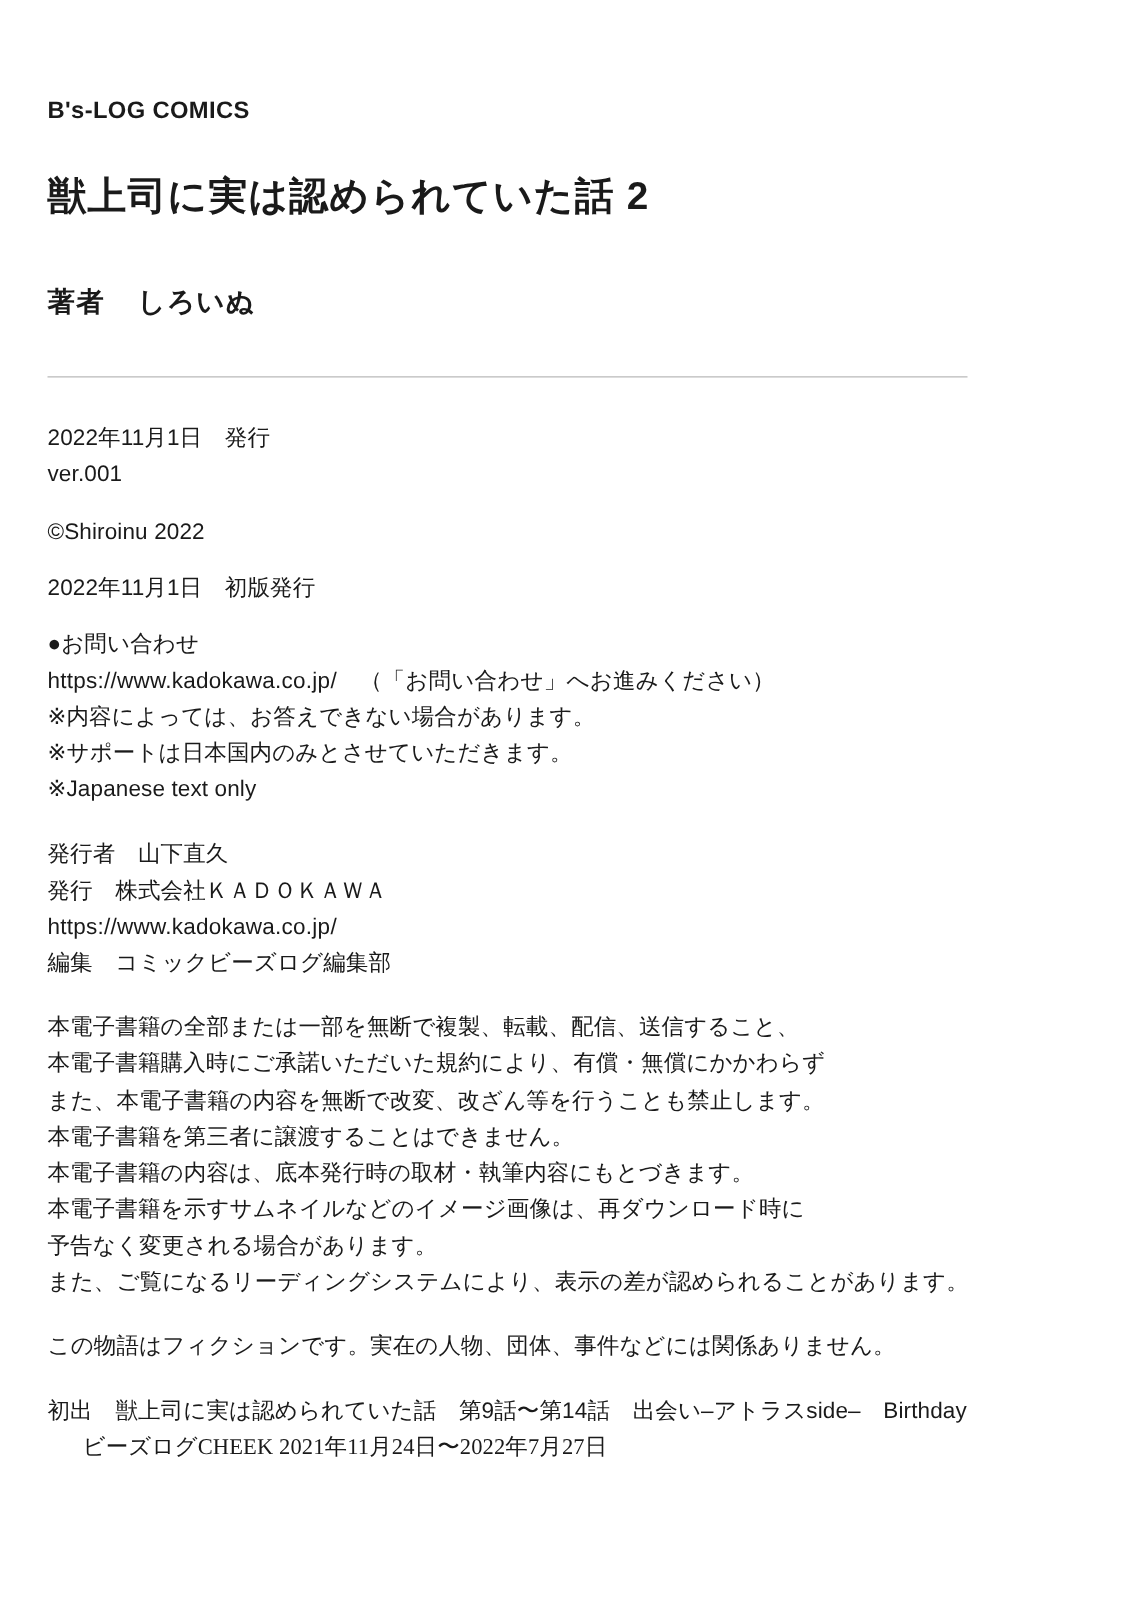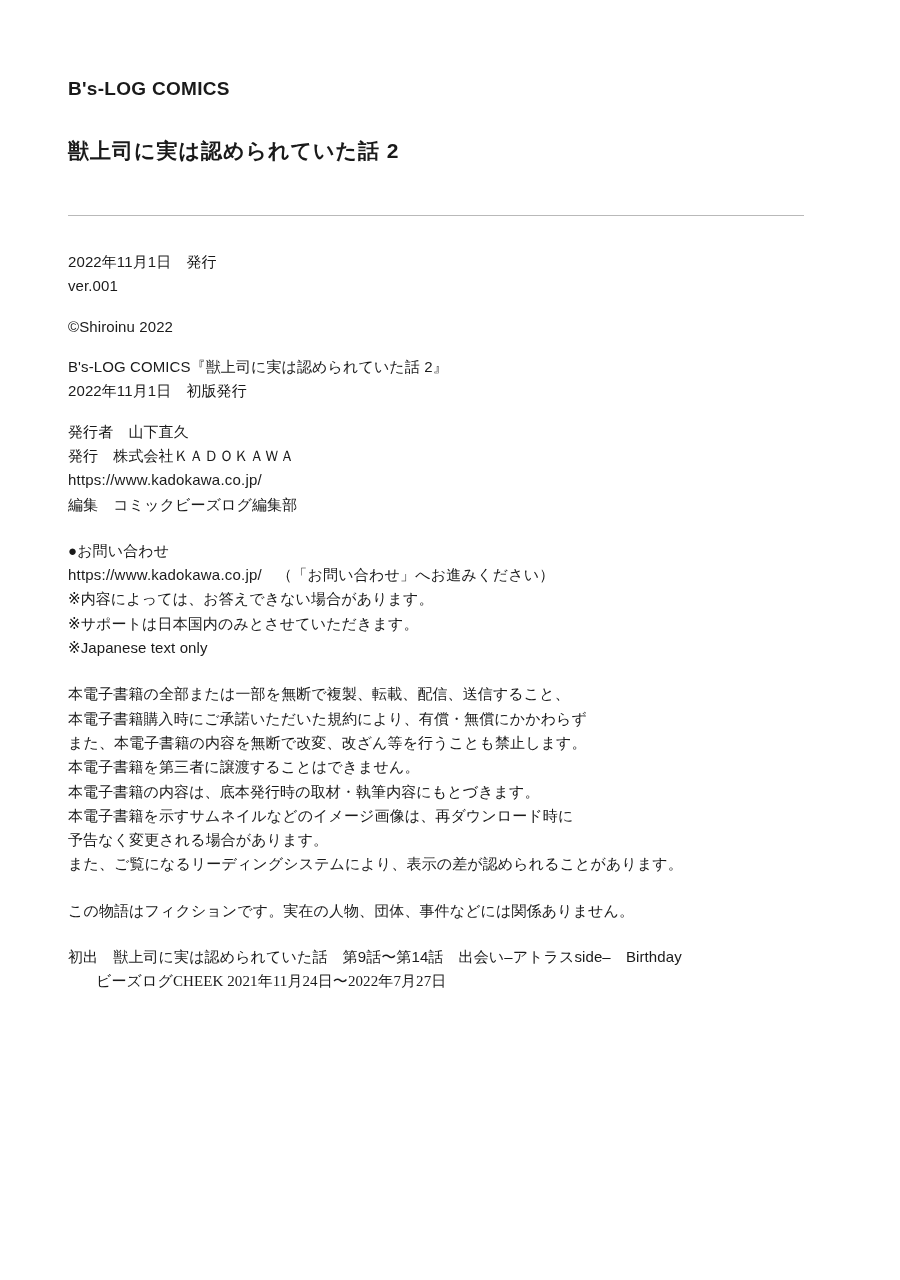--- a/index.html
+++ b/index.html
@@ -14,30 +14,30 @@
     font-family: "Liberation Sans", "DejaVu Sans", sans-serif;
     color: #1a1a1a;
     overflow: hidden;
   }
   .page {
     position: absolute;
     left: 0; top: 0;
     width: 900px;
     height: 1280px;
     box-sizing: border-box;
-    padding: 78px 82px 0 68px;
+    padding: 78px 82px 0 38px;
   }
   .imprint-label {
     font-size: 19px;
     font-weight: bold;
     letter-spacing: 0.3px;
     margin: 0 0 38px 0;
   }
   .book-title {
-    font-size: 21px;
+    font-size: 31px;
     font-weight: bold;
     letter-spacing: 1px;
     margin: 0 0 52px 0;
     line-height: 1.2;
   }
   .author-line {
     font-size: 22px;
     font-weight: bold;
     margin: 0 0 44px 0;
     letter-spacing: 1px;
@@ -45,21 +45,21 @@
   .author-line .author-label {
     margin-right: 26px;
   }
   .divider {
     height: 1px;
     background: #b9b9b9;
     width: 736px;
     margin: 0 0 34px 0;
   }
   .block {
-    font-size: 15px;
+    font-size: 18px;
     line-height: 1.62;
     margin: 0 0 20px 0;
     letter-spacing: 0.1px;
   }
   .block div {
     white-space: pre;
   }
   .gap-sm { margin-bottom: 16px; }
   .gap-md { margin-bottom: 22px; }
   .indent { padding-left: 28px; font-family: Liberation Serif, serif; }
@@ -67,50 +67,52 @@
 </style>
 </head>
 <body>
 
 <div class="page">
 
   <div class="imprint-label">B's-LOG COMICS</div>
 
   <h1 class="book-title">獣上司に実は認められていた話 2</h1>
 
+  <div class="author-line">
+    <span class="author-label">著者</span><span>しろいぬ</span>
+  </div>
 
   <div class="divider"></div>
 
   <div class="block gap-sm">
     <div>2022年11月1日　発行</div>
     <div>ver.001</div>
   </div>
 
   <div class="block gap-sm">
     <div>©Shiroinu 2022</div>
   </div>
 
   <div class="block gap-sm">
-    <div>B's-LOG COMICS『獣上司に実は認められていた話 2』</div>
     <div>2022年11月1日　初版発行</div>
-  </div>
-
-  <div class="block gap-md">
-    <div>発行者　山下直久</div>
-    <div>発行　株式会社ＫＡＤＯＫＡＷＡ</div>
-    <div class="mono-ish">https://www.kadokawa.co.jp/</div>
-    <div>編集　コミックビーズログ編集部</div>
   </div>
 
   <div class="block gap-md">
     <div>●お問い合わせ</div>
     <div class="mono-ish">https://www.kadokawa.co.jp/　（「お問い合わせ」へお進みください）</div>
     <div>※内容によっては、お答えできない場合があります。</div>
     <div>※サポートは日本国内のみとさせていただきます。</div>
     <div>※Japanese text only</div>
+  </div>
+
+  <div class="block gap-md">
+    <div>発行者　山下直久</div>
+    <div>発行　株式会社ＫＡＤＯＫＡＷＡ</div>
+    <div class="mono-ish">https://www.kadokawa.co.jp/</div>
+    <div>編集　コミックビーズログ編集部</div>
   </div>
 
   <div class="block gap-md">
     <div>本電子書籍の全部または一部を無断で複製、転載、配信、送信すること、</div>
     <div>本電子書籍購入時にご承諾いただいた規約により、有償・無償にかかわらず</div>
     <div>また、本電子書籍の内容を無断で改変、改ざん等を行うことも禁止します。</div>
     <div>本電子書籍を第三者に譲渡することはできません。</div>
     <div>本電子書籍の内容は、底本発行時の取材・執筆内容にもとづきます。</div>
     <div>本電子書籍を示すサムネイルなどのイメージ画像は、再ダウンロード時に</div>
     <div>予告なく変更される場合があります。</div>

